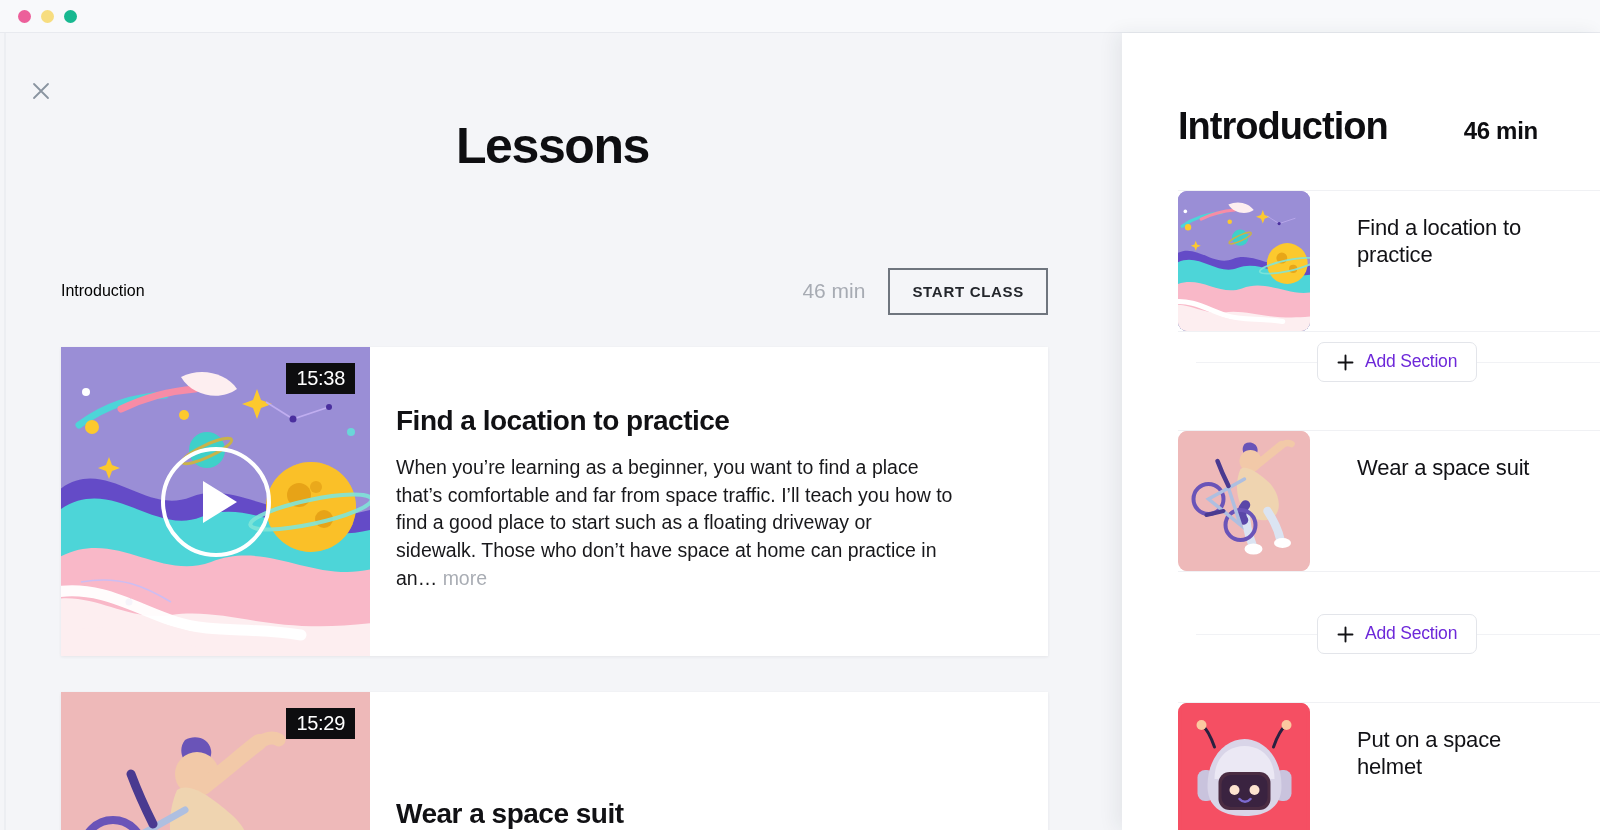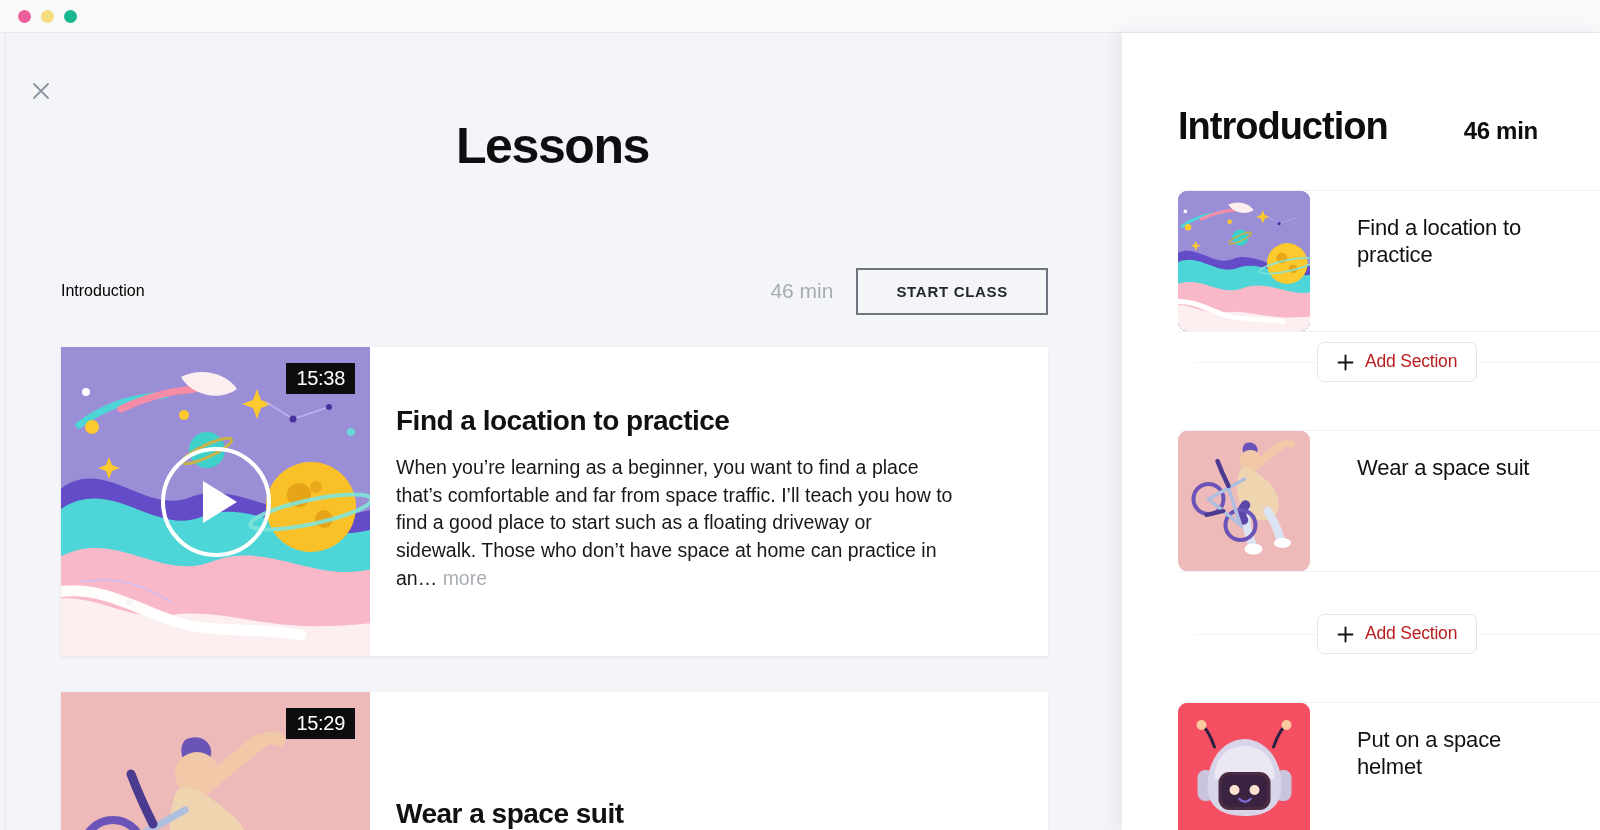--- a/index.html
+++ b/index.html
@@ -88,21 +88,21 @@
     font-weight: 400;
   }
   .start-class-btn {
     border: 2px solid #6f757e;
     background: transparent;
     color: #23262b;
     font-family: "Liberation Sans", sans-serif;
     font-size: 15px;
     font-weight: 700;
     letter-spacing: 0.7px;
-    padding: 14px 38px;
+    padding: 14px 22px;
     line-height: 1;
   }
 
   
   .card {
     position: absolute;
     left: 55px;
     width: 987px;
     background: #ffffff;
     box-shadow: 0 1px 3px rgba(22,28,45,0.07);
@@ -245,21 +245,21 @@
     margin-left: 121px;
     background: #ffffff;
     border: 1px solid #e3e5ea;
     border-radius: 7px;
     padding: 10px 19px;
     display: flex;
     align-items: center;
     gap: 11px;
     font-family: "Liberation Sans", sans-serif;
     font-size: 17.5px;
-    color: #b91c1c;
+    color: #6d28d9;
     letter-spacing: -0.2px;
     line-height: 1;
   }
   .plus-icon { display: block; }
 </style>
 </head>
 <body>
 
 <div id="app">
 

